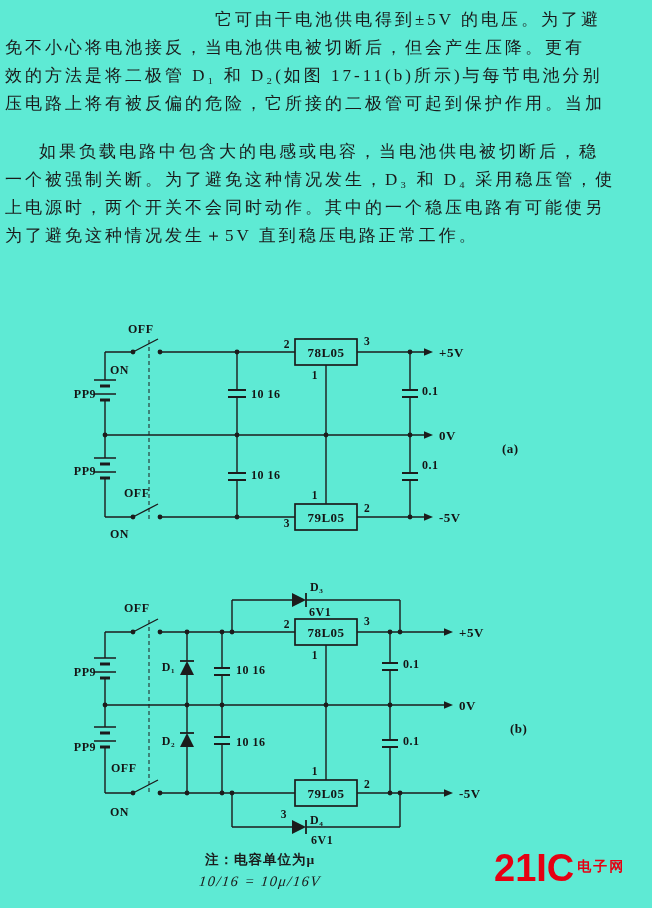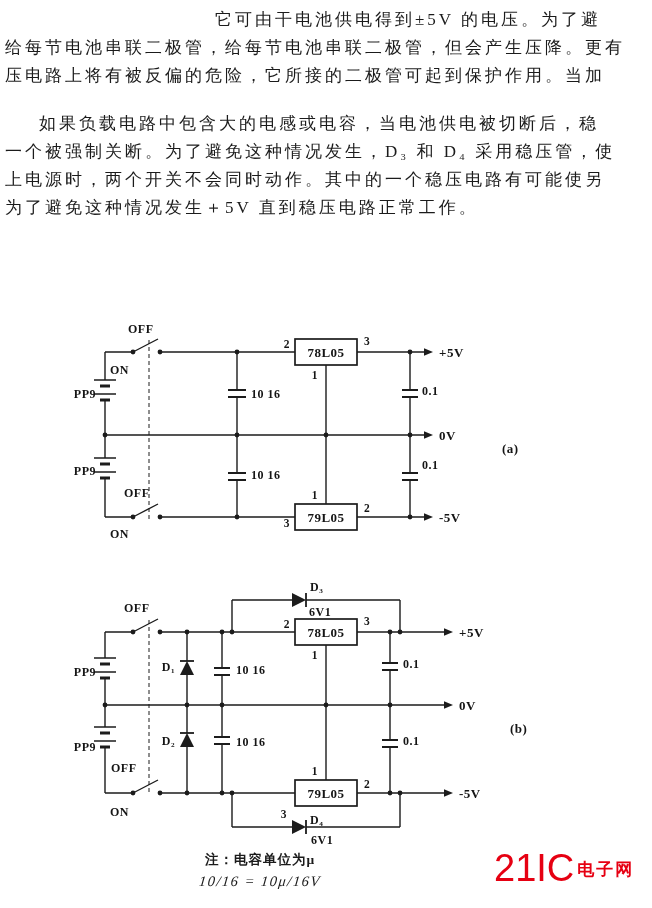--- a/index.html
+++ b/index.html
@@ -1,21 +1,21 @@
 <!DOCTYPE html>
 <html><head>
 <meta charset="utf-8">
 <style>
   * { box-sizing: border-box; }
   body { margin: 0; background: #e8e8e8; }
   .page {
     position: relative;
     width: 652px; height: 908px;
     margin: 0 auto;
-    background: #ffffff;
+    background: #5eead4;
     overflow: hidden;
     font-family: "Liberation Serif", serif;
     color: #1b1b1b;
   }
   .text-block {
     position: absolute; left: 5px; top: 6px; width: 645px;
     font-size: 17px; line-height: 28px; letter-spacing: 3px;
   }
   .tl { white-space: nowrap; }
   .tl.cont { padding-left: 210px; }
@@ -40,35 +40,36 @@
     font-size: 14.5px; letter-spacing: 1.5px;
     transform: skewX(-6deg);
   }
   .wm {
     position: absolute; left: 494px; top: 849px;
     display: flex; align-items: flex-start;
     color: #e60012;
   }
   .wm-brand {
     font-family: "Liberation Sans", sans-serif;
-    font-size: 38px; font-weight: 400; line-height: 1; letter-spacing: 0;
+    font-size: 38px; font-weight: 700; line-height: 1; letter-spacing: 0;
   }
   .wm-suffix {
-    font-size: 17px; font-weight: 700;
+    font-size: 14px; font-weight: 700;
     margin-left: 3px; margin-top: 9px; letter-spacing: 2px;
   }
 </style>
 </head>
 <body>
 
 <div class="page">
 
   <div class="text-block">
     <div class="tl cont">它可由干电池供电得到±5V 的电压。为了避</div>
-    <div class="tl">给每节电池串联二极管，给每节电池串联二极管，但会产生压降。更有</div>
+    <div class="tl">免不小心将电池接反，当电池供电被切断后，但会产生压降。更有</div>
+    <div class="tl">效的方法是将二极管 D₁ 和 D₂(如图 17-11(b)所示)与每节电池分别</div>
     <div class="tl">压电路上将有被反偏的危险，它所接的二极管可起到保护作用。当加</div>
     <div class="tl indent">如果负载电路中包含大的电感或电容，当电池供电被切断后，稳</div>
     <div class="tl">一个被强制关断。为了避免这种情况发生，D₃ 和 D₄ 采用稳压管，使</div>
     <div class="tl">上电源时，两个开关不会同时动作。其中的一个稳压电路有可能使另</div>
     <div class="tl">为了避免这种情况发生＋5V 直到稳压电路正常工作。</div>
   </div>
 
   <svg class="circ" style="top:318px" width="560" height="235" viewBox="0 0 560 235">
     <g stroke="#1c1c1c" stroke-width="1.4" fill="none">
       <path d="M105,34 H133 M160,34 H295 M357,34 H424 M105,117 H424 M105,199 H133 M160,199 H295 M357,199 H424

